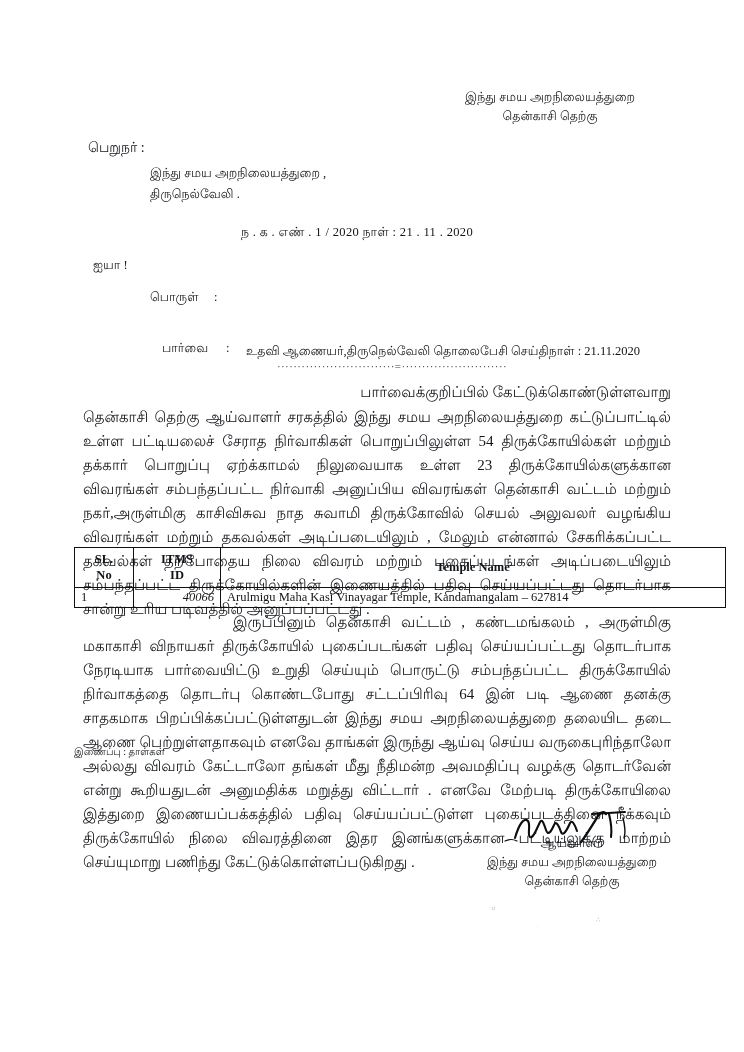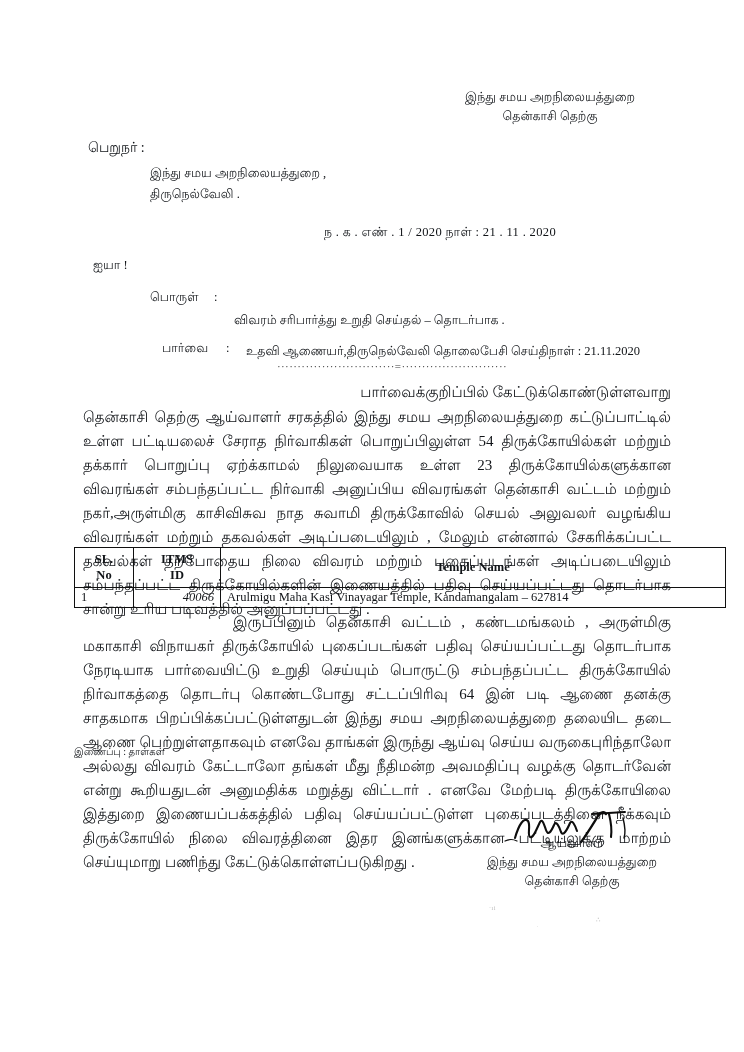--- a/index.html
+++ b/index.html
@@ -43,23 +43,23 @@
     top: 163px;
     left: 150px;
     line-height: 1.65;
     font-size: 12.5px;
   }
 
   
   .ref-line {
     position: absolute;
     top: 225px;
-    left: 136px;
+    left: 147px;
     width: 420px;
-    text-align: right;
+    text-align: center;
     font-size: 12.5px;
     letter-spacing: .35px;
   }
 
   
   .salutation {
     position: absolute;
     top: 258px;
     left: 93px;
     font-size: 12.5px;
@@ -211,21 +211,20 @@
 
   <div class="ref-line">ந . க . எண் . 1 / 2020   நாள் :  21 . 11 . 2020</div>
 
   <div class="salutation">ஐயா  !</div>
 
   <div class="field-row subject-row">
     <span class="field-key">பொருள்</span>
     <span class="field-colon">:</span>
     <span class="field-val">
       <br>
-      <span>விவரம்  சரிபார்த்து  உறுதி  செய்தல் – தொடர்பாக .</span>
     </span>
   </div>
 
   <div class="field-row reference-row">
     <span class="field-key">பார்வை</span>
     <span class="field-colon">:</span>
     <span class="field-val">உதவி ஆணையர்,திருநெல்வேலி தொலைபேசி செய்திநாள் : 21.11.2020</span>
   </div>
 
   <div class="separator">·····························=··························</div>

